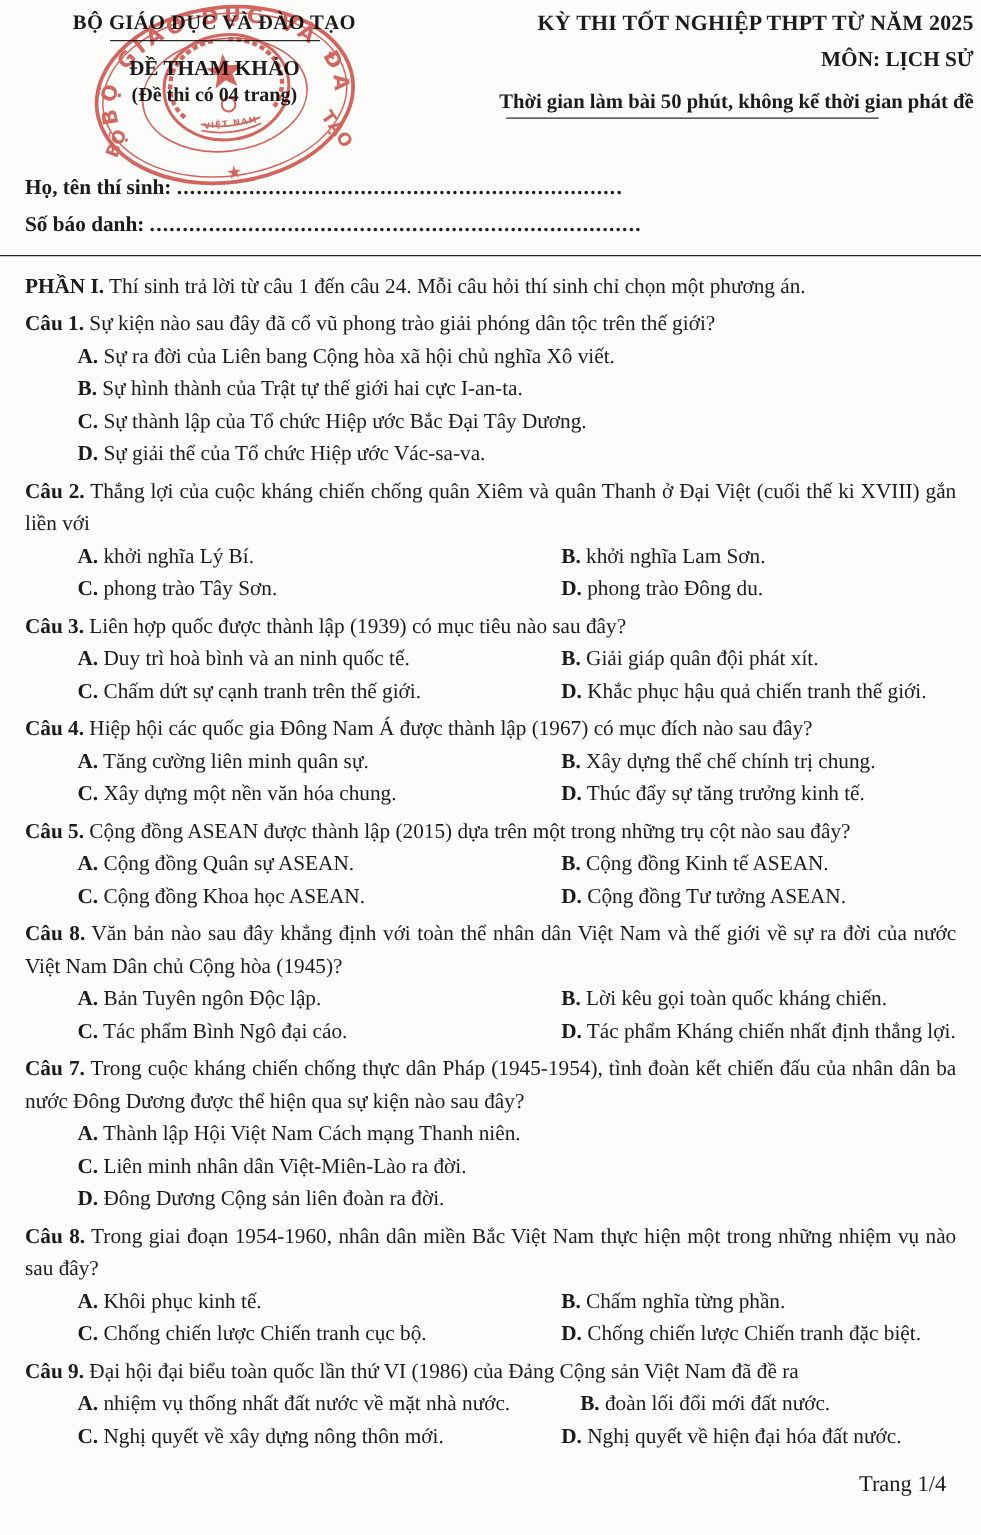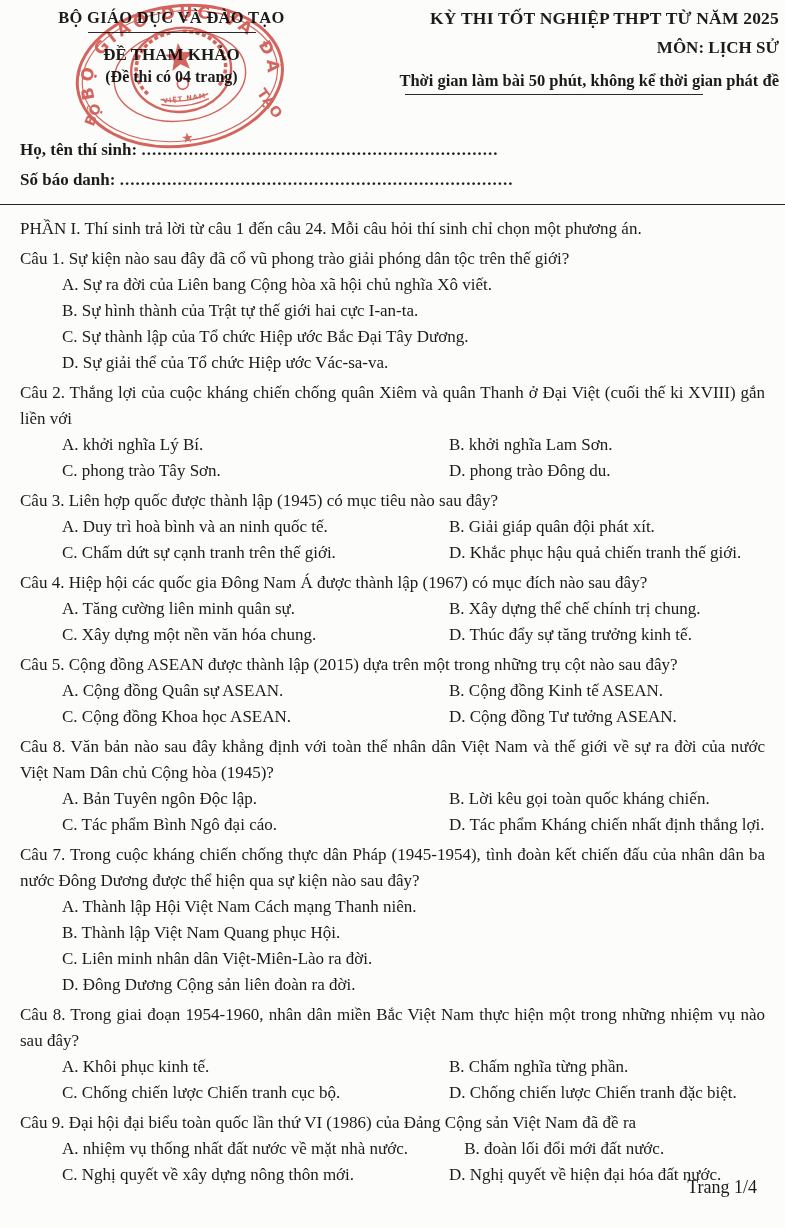--- a/index.html
+++ b/index.html
@@ -29,21 +29,21 @@
   .h-subject { font-weight:bold; font-size:17px; margin-top:9px; }
   .h-duration { font-weight:600; font-size:16.5px; margin-top:13px; }
   .h-underline2 { width:298px; border-bottom:1.5px solid #2a2a2a; margin:3px auto 0; }
   
   .candidate { padding:0 20px; margin-top:40px; position:relative; z-index:2;
                font-weight:bold; font-size:17px; line-height:30px; }
   .dots { font-weight:bold; letter-spacing:1px; }
   
   .divider { border-bottom:1.7px solid #252525; margin-top:9px; }
   .part-heading { padding:0 20px; margin-top:11px; line-height:26px; }
-  .q-label, .letter { font-weight:normal; }
+  .q-label, .letter { font-weight:bold; }
   .part-instr { margin-left:4px; }
   
   .questions { padding:0 20px; }
   .question { margin-top:4px; }
   .q-title { line-height:26px; text-align:justify; }
   .opt { line-height:26px; padding-left:42px; }
   .opt-row { display:flex; }
   .opt-row .opt.left { flex:0 0 auto; min-width:387px; padding-right:14px; }
   .opt-row .opt.right { flex:1 1 auto; }
   
@@ -138,21 +138,21 @@
           </div>
           <div class="opt-row">
             <div class="opt left"><span class="letter">C.</span><span> phong trào Tây Sơn.</span></div>
             <div class="opt right"><span class="letter">D.</span><span> phong trào Đông du.</span></div>
           </div>
         </div>
   </div>
 
   <div class="question">
     <p class="q-title">
-      <span class="q-label">Câu 3.</span><span class="q-text"> Liên hợp quốc được thành lập (1945) có mục tiêu nào sau đây?</span>
+      <span class="q-label">Câu 3.</span><span class="q-text"> Liên hợp quốc được thành lập (1939) có mục tiêu nào sau đây?</span>
     </p>
     <div class="opts">
           <div class="opt-row">
             <div class="opt left"><span class="letter">A.</span><span> Duy trì hoà bình và an ninh quốc tế.</span></div>
             <div class="opt right"><span class="letter">B.</span><span> Giải giáp quân đội phát xít.</span></div>
           </div>
           <div class="opt-row">
             <div class="opt left"><span class="letter">C.</span><span> Chấm dứt sự cạnh tranh trên thế giới.</span></div>
             <div class="opt right"><span class="letter">D.</span><span> Khắc phục hậu quả chiến tranh thế giới.</span></div>
           </div>
@@ -206,21 +206,20 @@
           </div>
         </div>
   </div>
 
   <div class="question">
     <p class="q-title">
       <span class="q-label">Câu 7.</span><span class="q-text"> Trong cuộc kháng chiến chống thực dân Pháp (1945-1954), tình đoàn kết chiến đấu của nhân dân ba nước Đông Dương được thể hiện qua sự kiện nào sau đây?</span>
     </p>
     <div class="opts">
           <div class="opt"><span class="letter">A.</span><span> Thành lập Hội Việt Nam Cách mạng Thanh niên.</span></div>
-          <div class="opt"><span class="letter">B.</span><span> Thành lập Việt Nam Quang phục Hội.</span></div>
           <div class="opt"><span class="letter">C.</span><span> Liên minh nhân dân Việt-Miên-Lào ra đời.</span></div>
           <div class="opt"><span class="letter">D.</span><span> Đông Dương Cộng sản liên đoàn ra đời.</span></div>
         </div>
   </div>
 
   <div class="question">
     <p class="q-title">
       <span class="q-label">Câu 8.</span><span class="q-text"> Trong giai đoạn 1954-1960, nhân dân miền Bắc Việt Nam thực hiện một trong những nhiệm vụ nào sau đây?</span>
     </p>
     <div class="opts">

